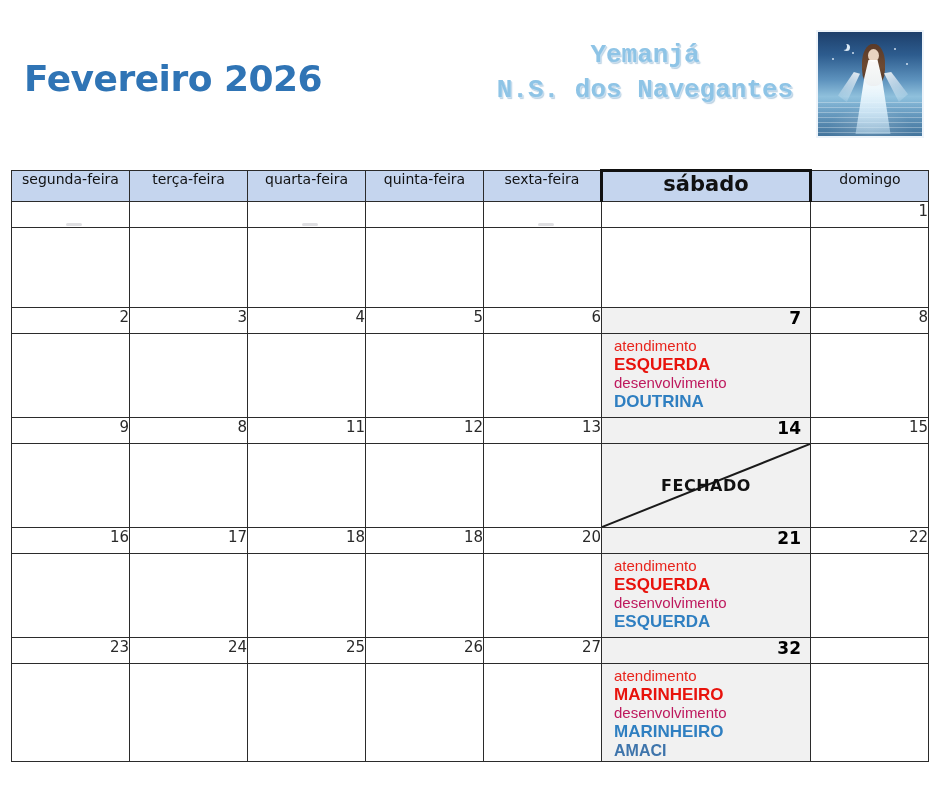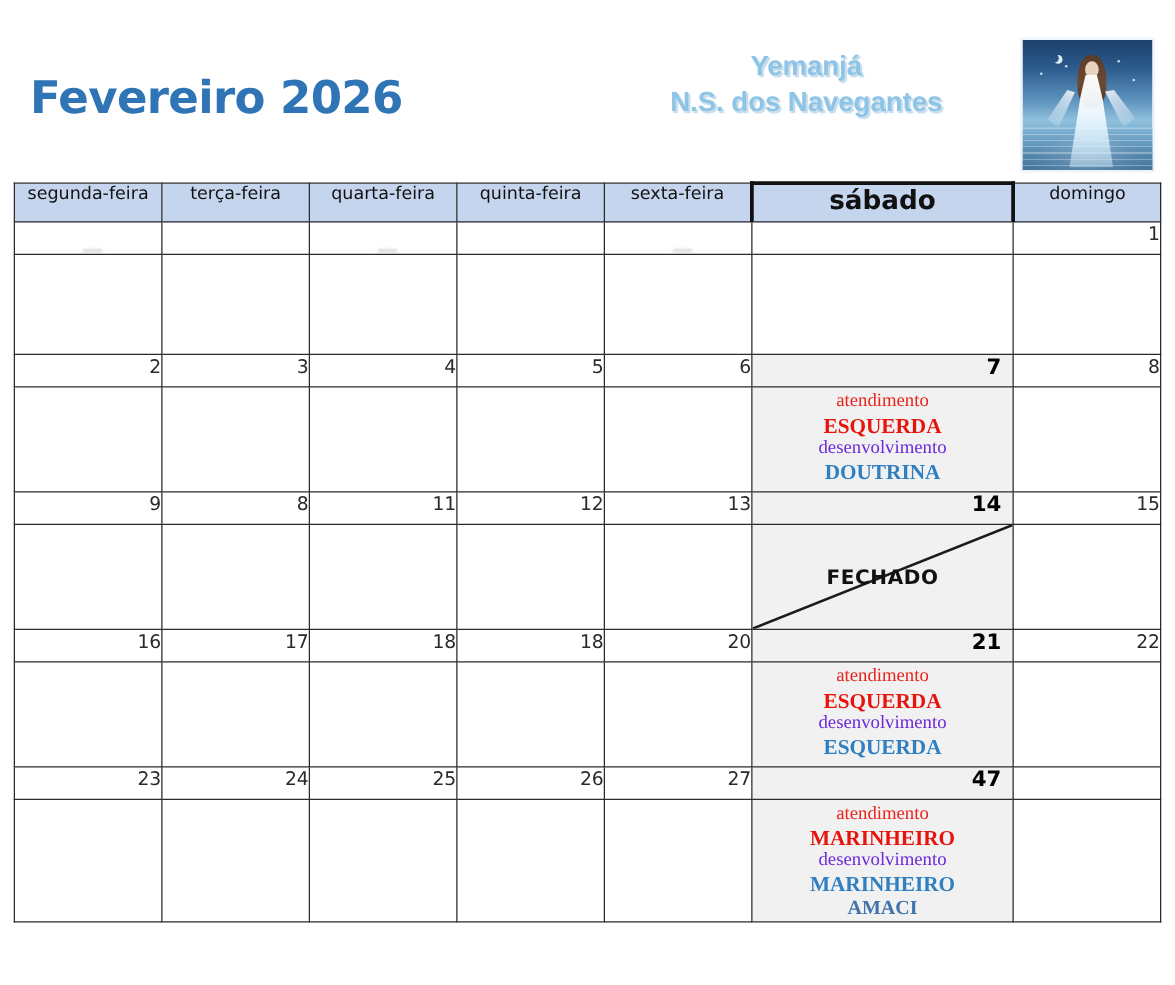--- a/index.html
+++ b/index.html
@@ -30,22 +30,22 @@
     letter-spacing: -0.5px;
     font-family: "DejaVu Sans", sans-serif;
   }
 
   .festival-block {
     position: absolute;
     left: 480px;
     top: 38px;
     width: 330px;
     text-align: center;
-    font-family: Liberation Sans, sans-serif;
-    font-size: 22px;
+    font-family: Liberation Mono, monospace;
+    font-size: 26px;
     font-weight: bold;
     color: #8ec4e6;
     line-height: 1.33;
     text-shadow: 1px 1px 0 #c9dff0, 1.6px 1.6px 1px rgba(130,170,200,.55);
   }
   .festival-block .line { display: block; white-space: nowrap; }
 
   
   .deity-image {
     position: absolute;
@@ -129,20 +129,21 @@
     left: 11px;
     top: 145px;
     width: 919px;
   }
 
   table.calendar {
     border-collapse: collapse;
     table-layout: fixed;
     width: 821px;
     border: 1.5px solid #1a1a1a;
+    margin-top: 24px;
   }
 
   table.calendar col.c-weekday { width: 118px; }
   table.calendar col.c-sat     { width: 209px; }
   table.calendar col.c-sun     { width: 118px; }
 
   table.calendar th,
   table.calendar td {
     border: 1.5px solid #2b2b2b;
     padding: 0;
@@ -184,34 +185,35 @@
   td.sat.shaded { background: #f1f1f1; }
   td.sat.date-cell {
     font-weight: bold;
     font-size: 17px;
     color: #000;
     padding-right: 9px;
   }
 
   
   .event-block {
-    text-align: center;
+    text-align: left;
     padding-top: 3px;
     line-height: 1.17;
     overflow: hidden;
     height: 100%;
-    font-family: Liberation Serif, serif;
+    font-family: Liberation Sans, sans-serif;
+    padding-left: 12px;
   }
   .event-block .ev {
     display: block;
     white-space: nowrap;
   }
   .ev.label-red   { color: #e8241c; font-size: 15px; font-weight: normal; }
   .ev.value-red   { color: #e8130c; font-size: 17px; font-weight: bold; }
-  .ev.label-blue  { color: #6d28d9; font-size: 15px; font-weight: normal; }
+  .ev.label-blue  { color: #be185d; font-size: 15px; font-weight: normal; }
   .ev.value-blue  { color: #2f7fc1; font-size: 17px; font-weight: bold; }
   .ev.value-blue2 { color: #3e74ab; font-size: 16px; font-weight: bold; }
 
   
   .closed-cell {
     position: relative;
     height: 100%;
     width: 100%;
   }
   .closed-cell .closed-text {
@@ -395,21 +397,21 @@
             </div>
           </td>
           <td class="body-cell"></td>
         </tr>
         <tr class="week-5 date-row">
           <td class="date-cell"><span>23</span></td>
           <td class="date-cell"><span>24</span></td>
           <td class="date-cell"><span>25</span></td>
           <td class="date-cell"><span>26</span></td>
           <td class="date-cell"><span>27</span></td>
-          <td class="date-cell sat shaded"><span>47</span></td>
+          <td class="date-cell sat shaded"><span>32</span></td>
           <td class="date-cell"></td>
         </tr>
         <tr class="week-5 content-row">
           <td class="body-cell"></td>
           <td class="body-cell"></td>
           <td class="body-cell"></td>
           <td class="body-cell"></td>
           <td class="body-cell"></td>
           <td class="body-cell sat shaded">
             <div class="event-block">

